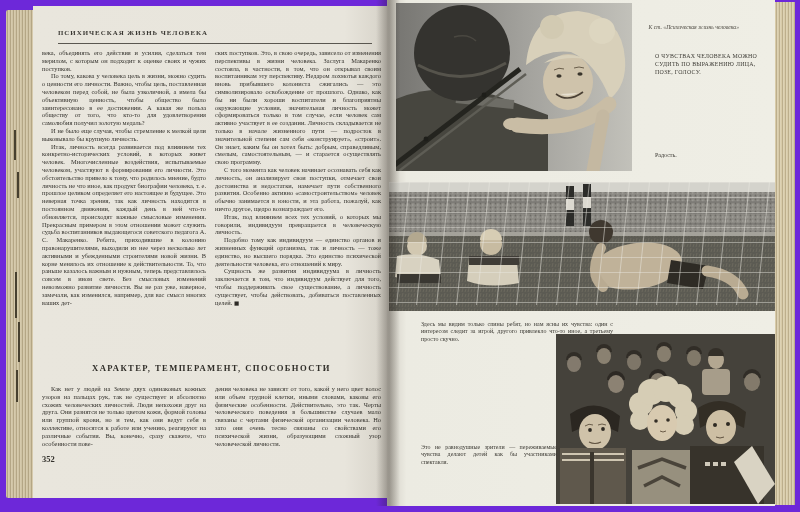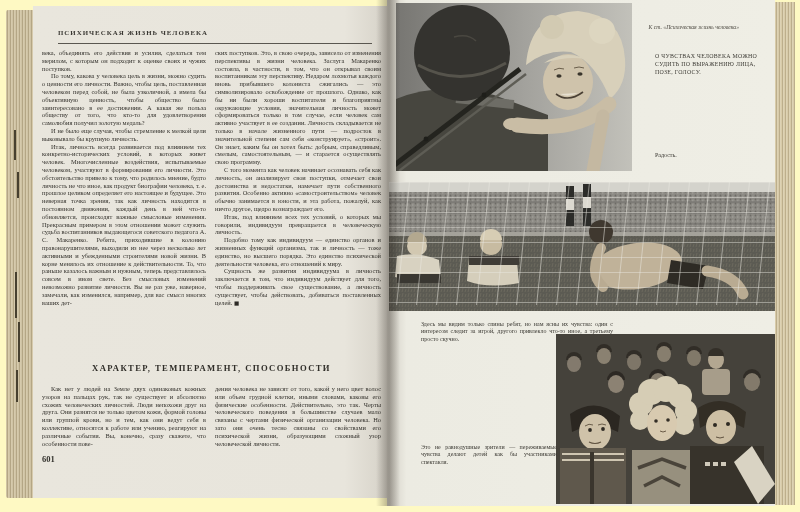--- a/index.html
+++ b/index.html
@@ -1,16 +1,16 @@
 <!DOCTYPE html>
 <html><head>
 <meta charset="utf-8">
 <style>
   html,body{margin:0;padding:0;background:#1d1712;}
-  #stage{position:relative;width:800px;height:512px;overflow:hidden;background:#fef9c3;
+  #stage{position:relative;width:800px;height:512px;overflow:hidden;background:#6d28d9;
          font-family:"Liberation Serif", serif;}
   
   .fore-edge{position:absolute;background:repeating-linear-gradient(90deg,#cfc3a4 0 1px,#b4a685 1px 2px,#d6caac 2px 3px);}
   #fore-left{left:6px;top:10px;width:27px;height:488px;border-radius:2px 0 0 2px;}
   #fore-right{left:775px;top:2px;width:20px;height:503px;background:repeating-linear-gradient(90deg,#d8cba9 0 1px,#bcae8c 1px 2px,#ddd2b4 2px 3px);}
   .nick{position:absolute;width:2px;background:#47402f;}
   #page-left{position:absolute;left:33px;top:6px;width:354px;height:492px;
              background:linear-gradient(90deg,#e9e6dd 0%,#e8e5dc 88%,#d6d2c8 100%);}
   #page-right{position:absolute;left:387px;top:0;width:388px;height:506px;
               background:linear-gradient(90deg,#cfcbc1 0%,#ecebe2 5%,#efeee5 100%);}
@@ -80,21 +80,21 @@
 
     <div class="sechead">ХАРАКТЕР, ТЕМПЕРАМЕНТ, СПОСОБНОСТИ</div>
 
     <div id="lcol1" class="col">
       <p>Как нет у людей на Земле двух одинаковых кожных узоров на пальцах рук, так не существует и абсолютно схожих человеческих личностей. Люди непохожи друг на друга. Они разнятся не только цветом кожи, формой головы или группой крови, но и тем, как они ведут себя в коллективе, относятся к работе или учению, реагируют на различные события. Вы, конечно, сразу скажете, что особенности пове-</p>
     </div>
     <div id="lcol2" class="col">
       <p class="flush">дения человека не зависят от того, какой у него цвет волос или объем грудной клетки, иными словами, каковы его физические особенности. Действительно, это так. Черты человеческого поведения в большинстве случаев мало связаны с чертами физической организации человека. Но зато они очень тесно связаны со свойствами его психической жизни, образующими сложный узор человеческой личности.</p>
     </div>
 
-    <div class="pagenum">601</div>
+    <div class="pagenum">352</div>
   </div>
 
   <div id="page-right">
     <div class="plateref">К ст. «Психическая жизнь человека»</div>
 
     <div id="photo-joy" class="photo">
       <svg width="236" height="168" viewBox="0 0 236 168">
         <defs>
           <linearGradient id="g1" x1="0" y1="0" x2="1" y2="0">
             <stop offset="0" stop-color="#777672"></stop>

